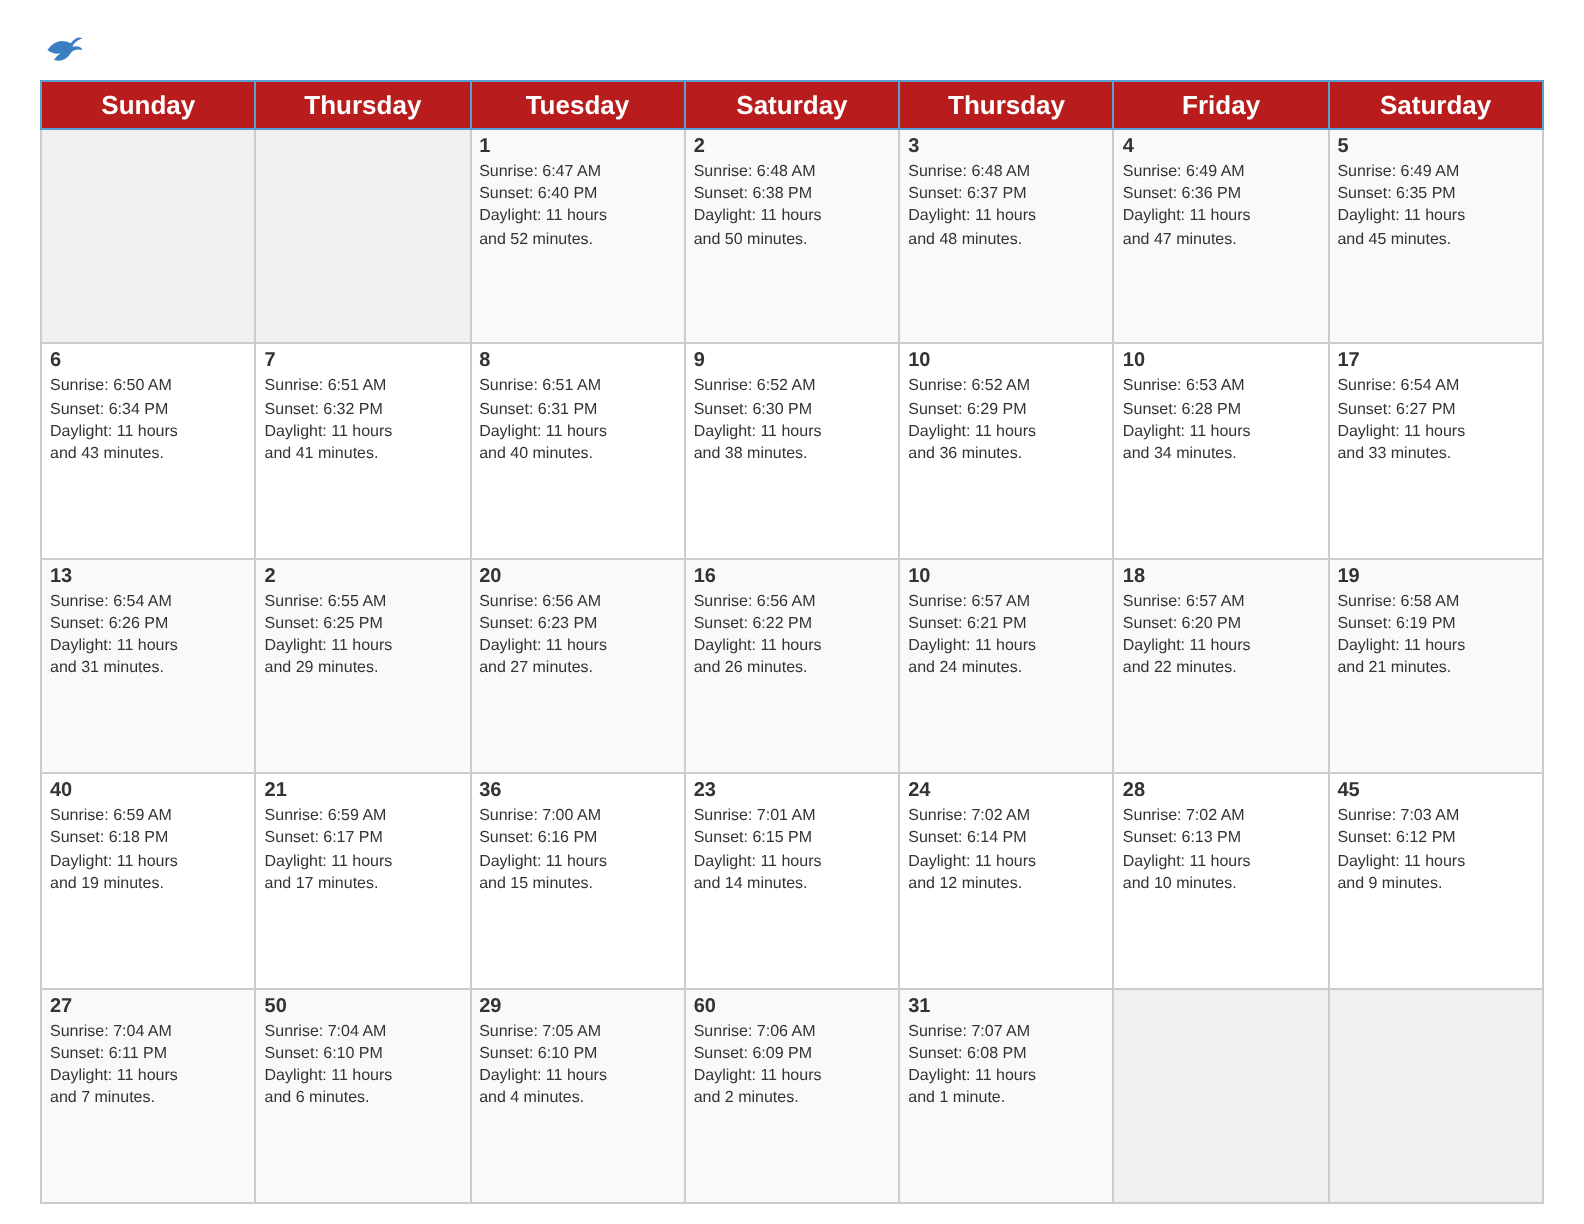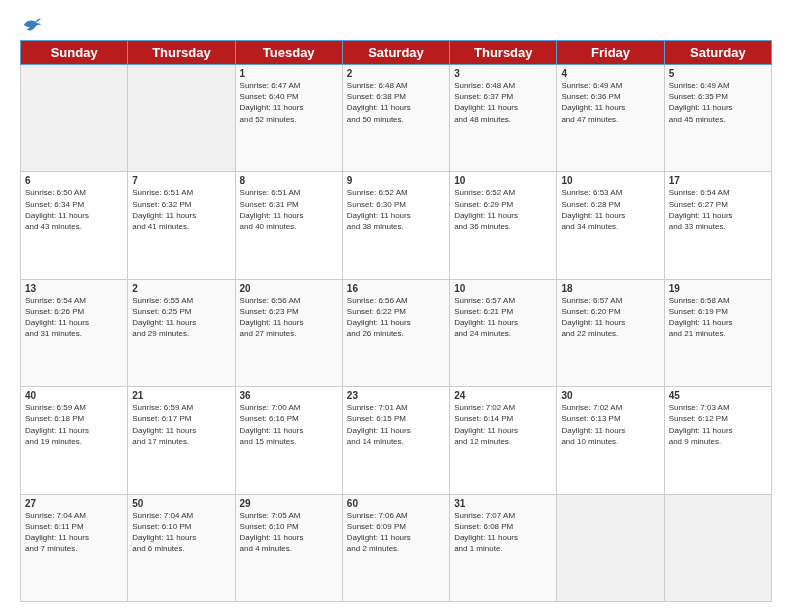--- a/index.html
+++ b/index.html
@@ -232,21 +232,21 @@
           </td>
           <td>
             <span class="day-num">23</span>
             <div class="day-info">Sunrise: 7:01 AM<br>Sunset: 6:15 PM<br>Daylight: 11 hours<br>and 14 minutes.</div>
           </td>
           <td>
             <span class="day-num">24</span>
             <div class="day-info">Sunrise: 7:02 AM<br>Sunset: 6:14 PM<br>Daylight: 11 hours<br>and 12 minutes.</div>
           </td>
           <td>
-            <span class="day-num">30</span>
+            <span class="day-num">28</span>
             <div class="day-info">Sunrise: 7:02 AM<br>Sunset: 6:13 PM<br>Daylight: 11 hours<br>and 10 minutes.</div>
           </td>
           <td>
             <span class="day-num">45</span>
             <div class="day-info">Sunrise: 7:03 AM<br>Sunset: 6:12 PM<br>Daylight: 11 hours<br>and 9 minutes.</div>
           </td>
         </tr>
         <tr>
           <td>
             <span class="day-num">27</span>

